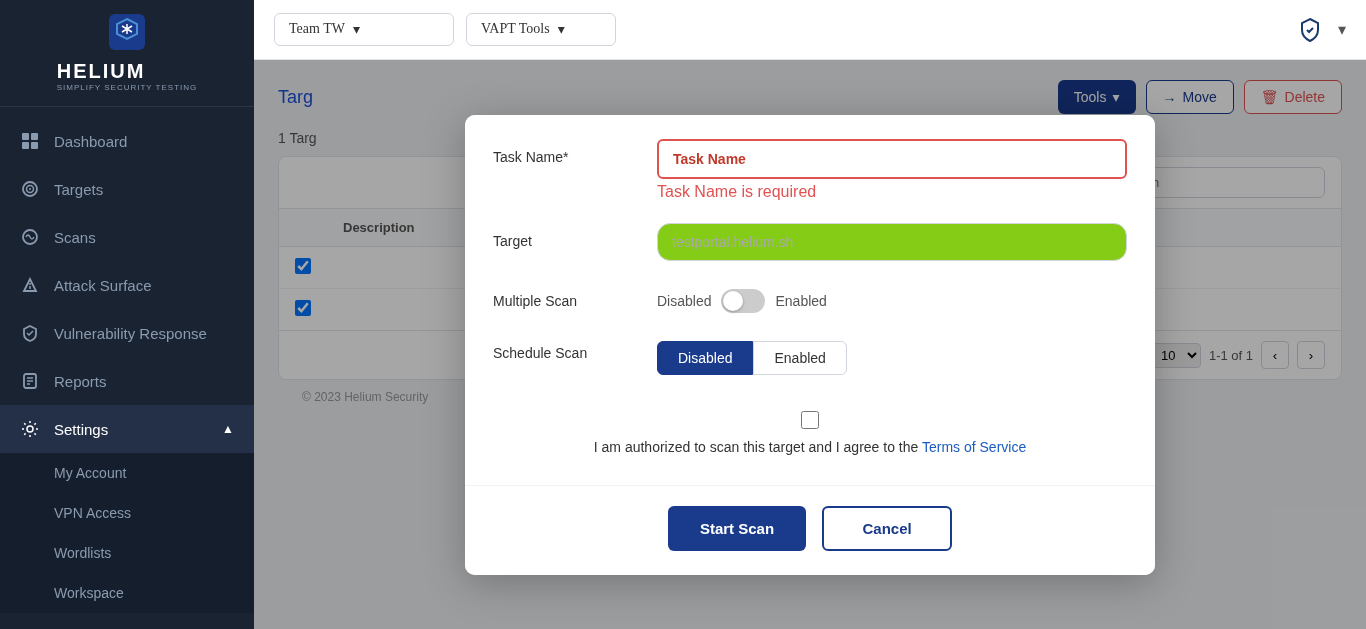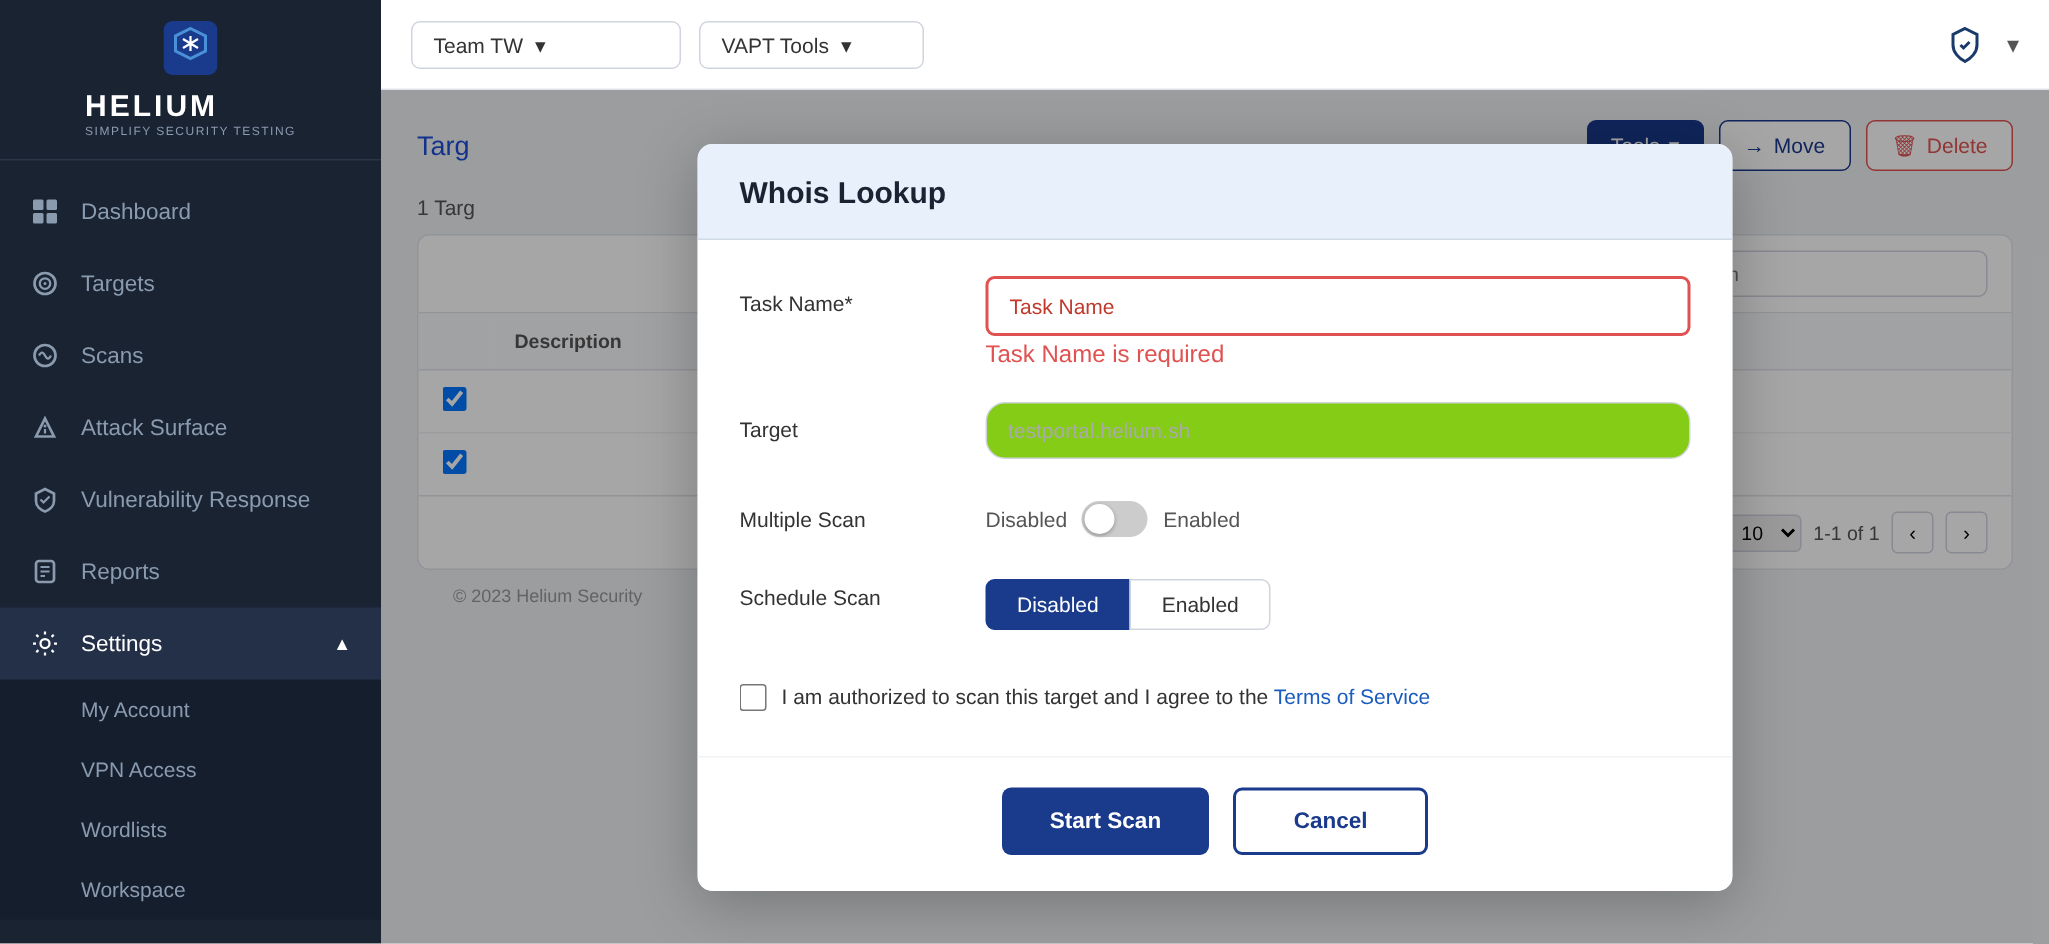--- a/index.html
+++ b/index.html
@@ -71,29 +71,30 @@
       height: 60px;
       background: #fff;
       border-bottom: 1px solid #e0e4ea;
       display: flex;
       align-items: center;
       padding: 0 20px;
       gap: 12px;
     }
     .team-select, .tools-select {
       display: flex;
-      align-items: flex-end;
+      align-items: flex-start;
       gap: 8px;
       border: 1px solid #d0d5dd;
       border-radius: 6px;
       padding: 7px 14px;
       font-size: 14px;
       cursor: pointer;
       background: #fff;
       color: #333;
+      font-family: Liberation Serif, serif;
     }
     .team-select { min-width: 180px; }
     .tools-select { min-width: 150px; }
     .topbar-right { margin-left: auto; display: flex; align-items: center; gap: 10px; }
     .topbar-shield {
       width: 36px;
       height: 36px;
       display: flex;
       align-items: center;
       justify-content: center;
@@ -298,20 +299,21 @@
     }
     .form-field { flex: 1; }
     .form-input {
       width: 100%;
       border: 2px solid #e05252;
       border-radius: 6px;
       padding: 10px 14px;
       font-size: 14px;
       outline: none;
       color: #14532d;
+      font-weight: bold;
     }
     .form-input::placeholder { color: #c0392b; }
     .form-input-normal {
       width: 100%;
       border: 1px solid #d0d5dd;
       border-radius: 13px;
       padding: 10px 14px;
       font-size: 14px;
       outline: none;
       color: #555;
@@ -371,22 +373,24 @@
     .schedule-btn:not(.active) {
       background: #fff;
       color: #333;
     }
     .schedule-btn:first-child { border-radius: 6px 0 0 6px; }
     .schedule-btn:last-child { border-radius: 0 6px 6px 0; }
 
     
     .checkbox-row {
       display: flex;
+      align-items: center;
       gap: 10px;
       padding: 14px 0 6px 0;
+      flex-direction: column;
     }
     .checkbox-row input[type=checkbox] {
       width: 18px;
       height: 18px;
       cursor: pointer;
     }
     .checkbox-row label {
       font-size: 14px;
       color: #333;
     }
@@ -607,23 +611,20 @@
         <button class="pagination-btn">›</button>
       </div>
     </div>
 
     <div class="page-footer">
       <span>© 2023 Helium Security</span>
     </div>
 
     <div class="overlay">
       <div class="modal">
-        <div class="modal-header">
-          <h2 class="modal-title">Whois Lookup</h2>
-        </div>
         <div class="modal-body">
 
           <div class="form-row">
             <label class="form-label">
               <span>Task Name*</span>
             </label>
             <div class="form-field">
               <input class="form-input" type="text" placeholder="Task Name" style="">
               <div class="error-text">Task Name is required</div>
             </div>

